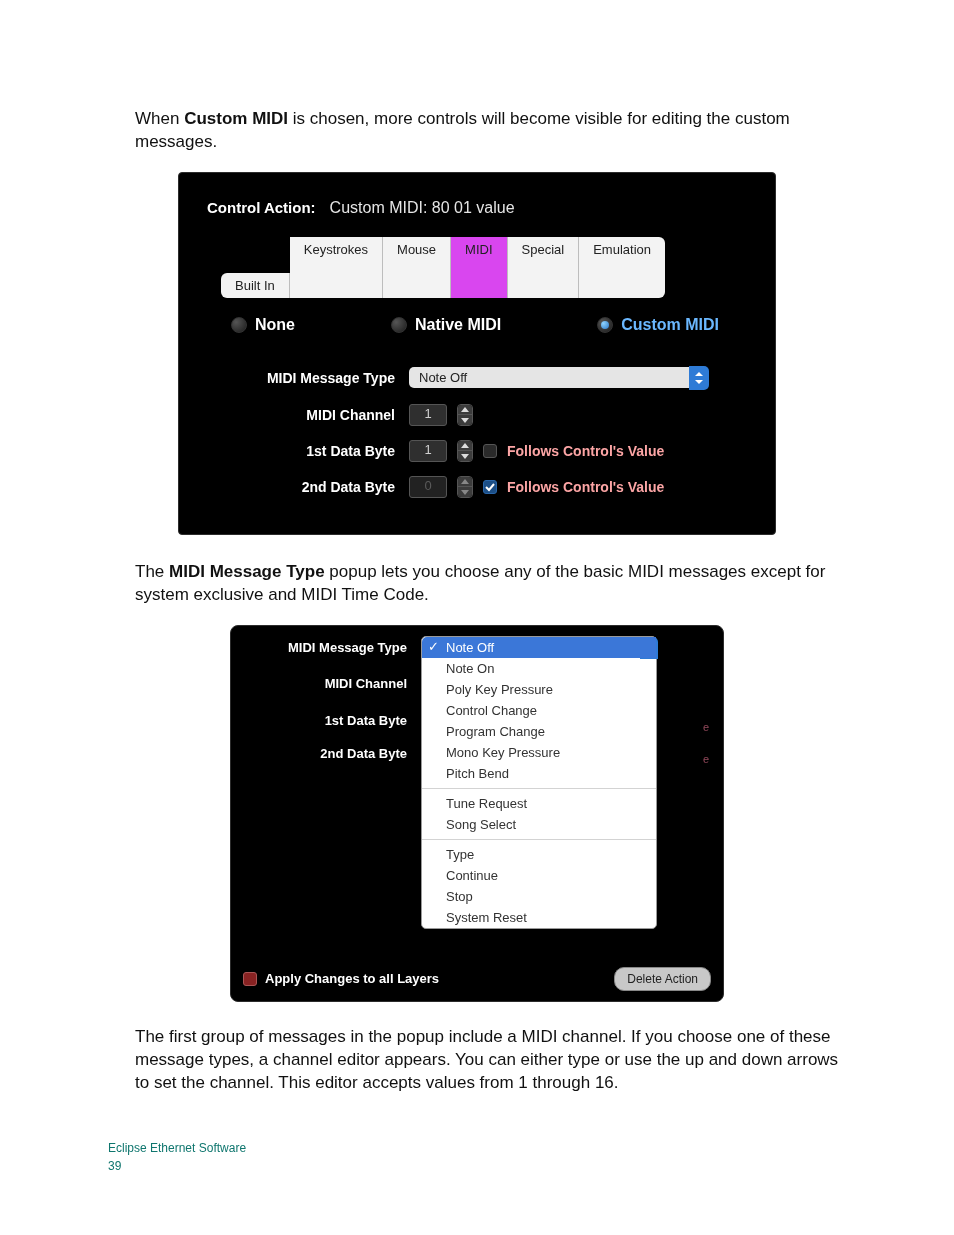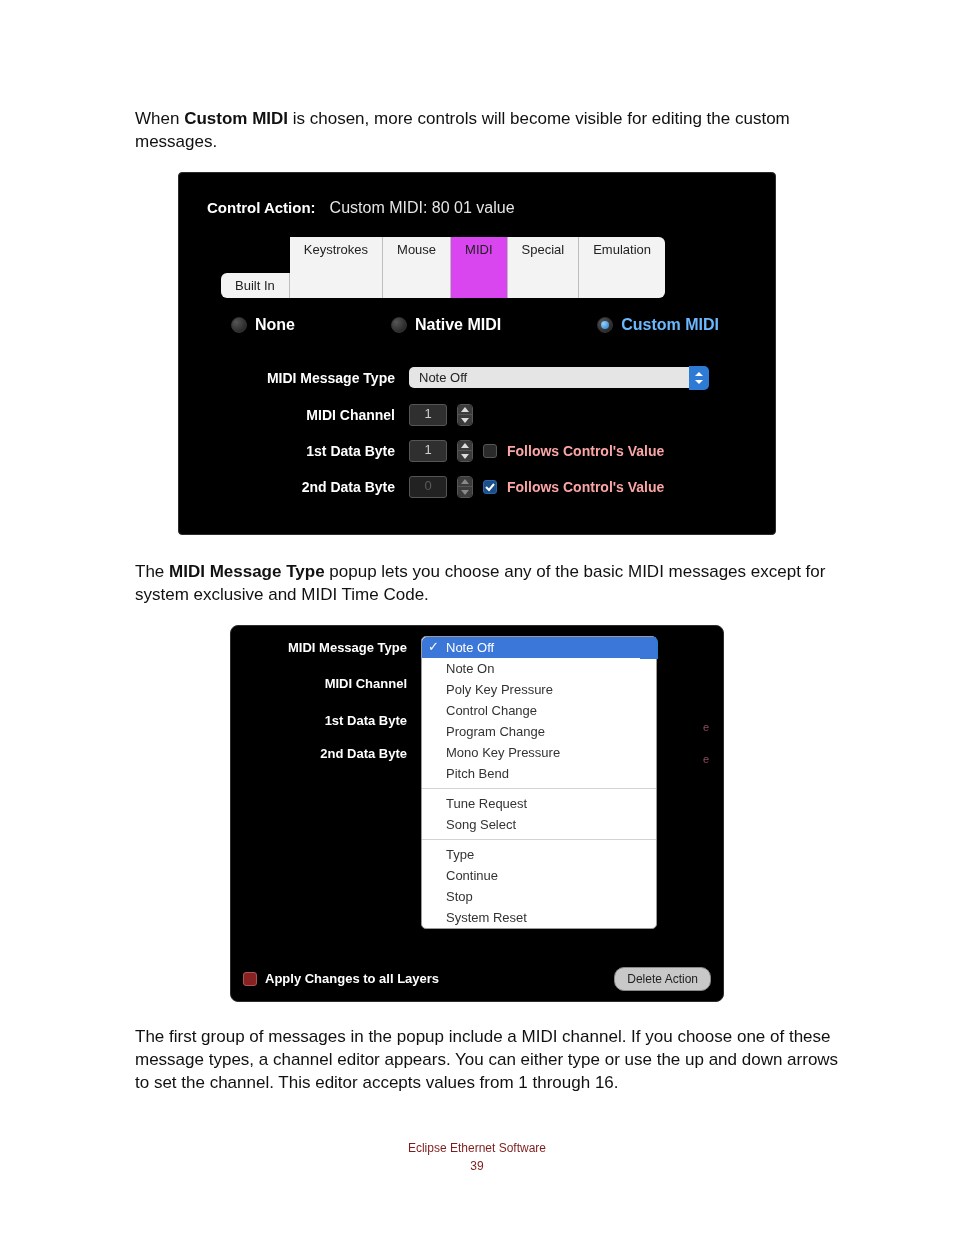--- a/index.html
+++ b/index.html
@@ -266,23 +266,22 @@
     background: #c8c8c8;
     color: #222;
     font-size: 12px;
     padding: 4px 12px;
     border-radius: 10px;
     border: 1px solid #888;
   }
 
   .page-footer {
     margin-top: 44px;
-    text-align: center;
     font-size: 12px;
-    color: #7f1d1d;
+    color: #0f766e;
     line-height: 1.5;
   }
 </style>
 </head>
 <body>
 
 <div class="page">
 
   <p class="para">
     <span>When </span><span class="bold">Custom MIDI</span><span> is chosen, more controls will become visible for editing the custom messages.</span>

